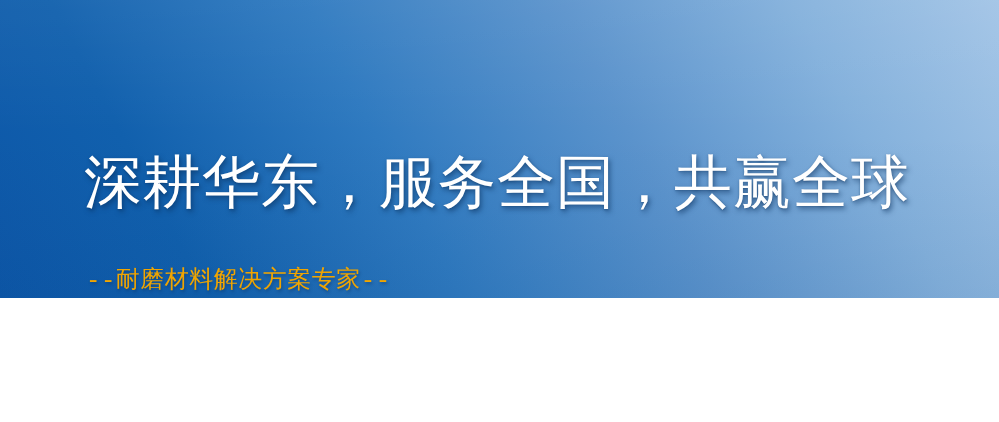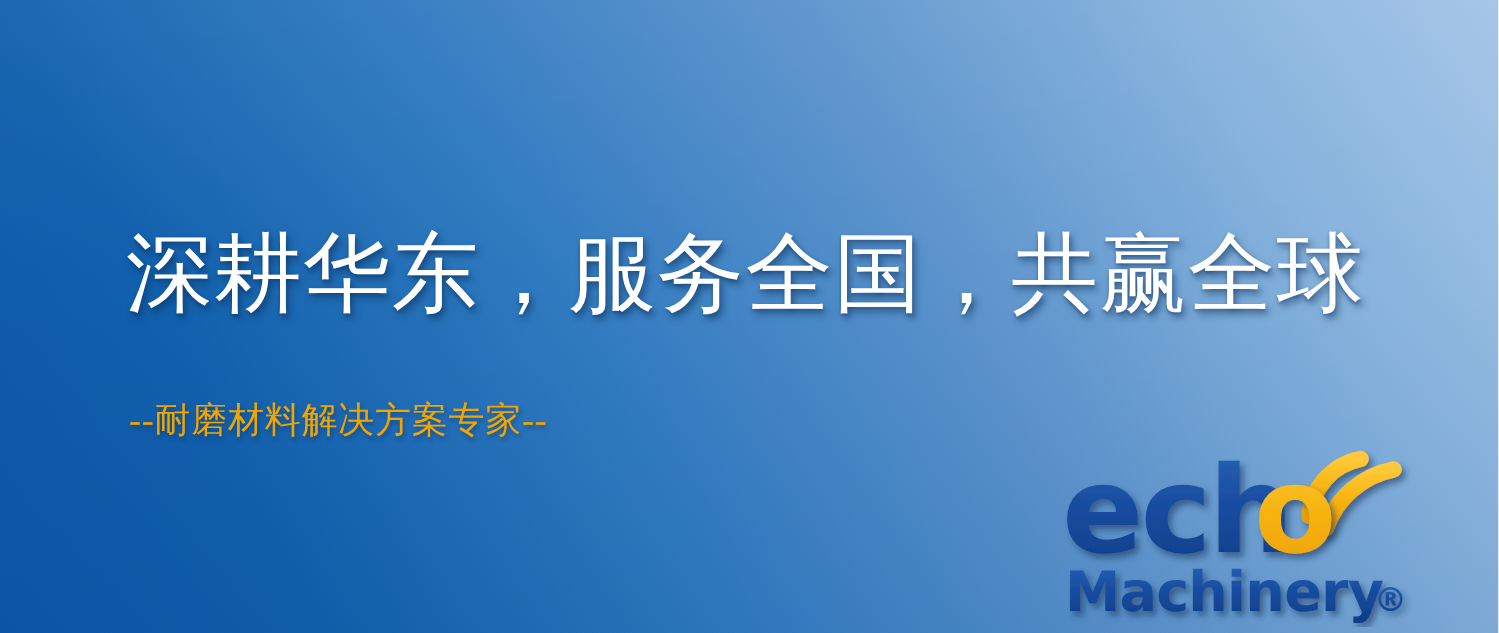--- a/index.html
+++ b/index.html
@@ -3,21 +3,21 @@
 <meta charset="utf-8">
 <style>
   html, body {
     margin: 0;
     padding: 0;
     background: #ffffff;
   }
   #banner {
     position: relative;
     width: 999px;
-    height: 422px;
+    height: 298px;
     overflow: hidden;
     font-family: "Liberation Sans", sans-serif;
     
     background:
       linear-gradient(62deg,
         #0d57a8 0%,
         #1160ad 18%,
         #2f7ac0 40%,
         #5b93cc 62%,
         #84b1dc 82%,
@@ -43,21 +43,21 @@
     white-space: nowrap;
     letter-spacing: 1px;
     text-shadow: 2px 3px 5px rgba(10,45,90,0.55), 0 1px 2px rgba(10,45,90,0.35);
     z-index: 3;
   }
 
   #subtitle {
     position: absolute;
     left: 86px;
     top: 268px;
-    font-family: Liberation Serif, serif;
+    font-family: Liberation Mono, monospace;
     font-size: 24px;
     line-height: 1.1;
     color: #f0a500;
     white-space: nowrap;
     letter-spacing: 0.5px;
     text-shadow: 1px 2px 3px rgba(10,45,90,0.45);
     z-index: 3;
   }
 
   

